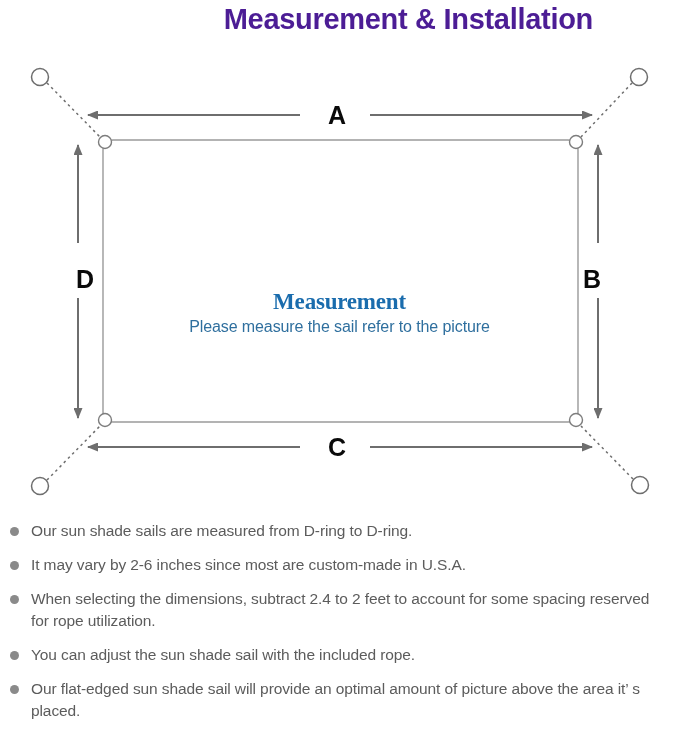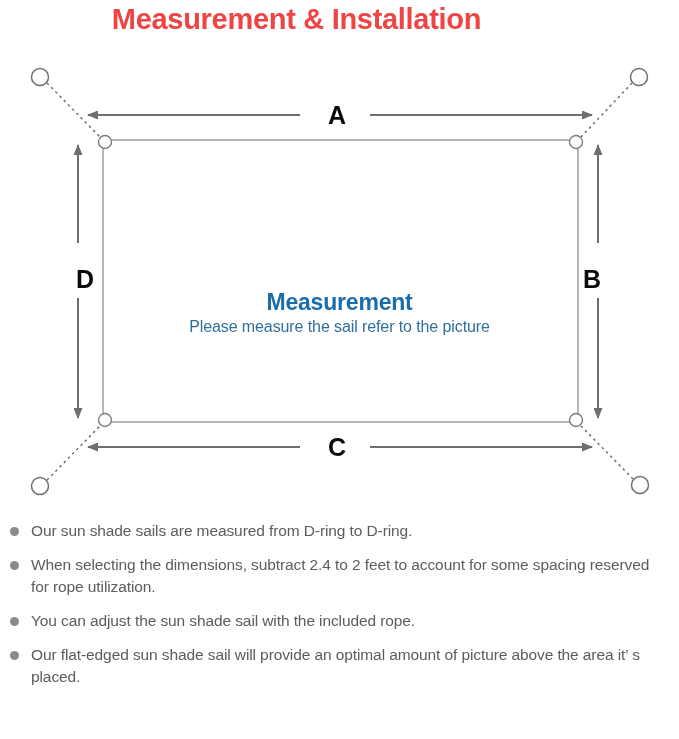--- a/index.html
+++ b/index.html
@@ -18,24 +18,24 @@
   .page {
     width: 679px;
     height: 739px;
     position: relative;
   }
   .title {
     position: absolute;
     top: 0px;
     left: 0;
     width: 593px;
-    text-align: center;
+    text-align: right;
     font-size: 29px;
     font-weight: bold;
-    color: #ef4444;
+    color: #4c1d95;
     letter-spacing: -0.3px;
     line-height: 38px;
   }
   .diagram {
     position: absolute;
     top: 48px;
     left: 0;
     width: 679px;
     height: 470px;
   }
@@ -49,20 +49,21 @@
     width: 679px;
     text-align: center;
     pointer-events: none;
   }
   .center-title {
     font-size: 23px;
     font-weight: bold;
     color: #1a6cad;
     line-height: 28px;
     letter-spacing: -0.2px;
+    font-family: Liberation Serif, serif;
   }
   .center-sub {
     font-size: 16px;
     color: #2f6f9e;
     line-height: 22px;
     letter-spacing: -0.1px;
   }
   .dim-letter {
     font-family: "Liberation Sans", sans-serif;
     font-size: 25px;
@@ -155,20 +156,24 @@
     </div>
   </div>
 
   <div class="notes">
     <div class="note">
       <span class="note-bullet"></span>
       <span class="note-text">Our sun shade sails are measured from D-ring to D-ring.</span>
     </div>
     <div class="note">
       <span class="note-bullet"></span>
+      <span class="note-text">It may vary by 2-6 inches since most are custom-made in U.S.A.</span>
+    </div>
+    <div class="note">
+      <span class="note-bullet"></span>
       <span class="note-text">When selecting the dimensions, subtract 2.4 to 2 feet to account for some spacing reserved for rope utilization.</span>
     </div>
     <div class="note">
       <span class="note-bullet"></span>
       <span class="note-text">You can adjust the sun shade sail with the included rope.</span>
     </div>
     <div class="note">
       <span class="note-bullet"></span>
       <span class="note-text">Our flat-edged sun shade sail will provide an optimal amount of picture above the area it’ s placed.</span>
     </div>

